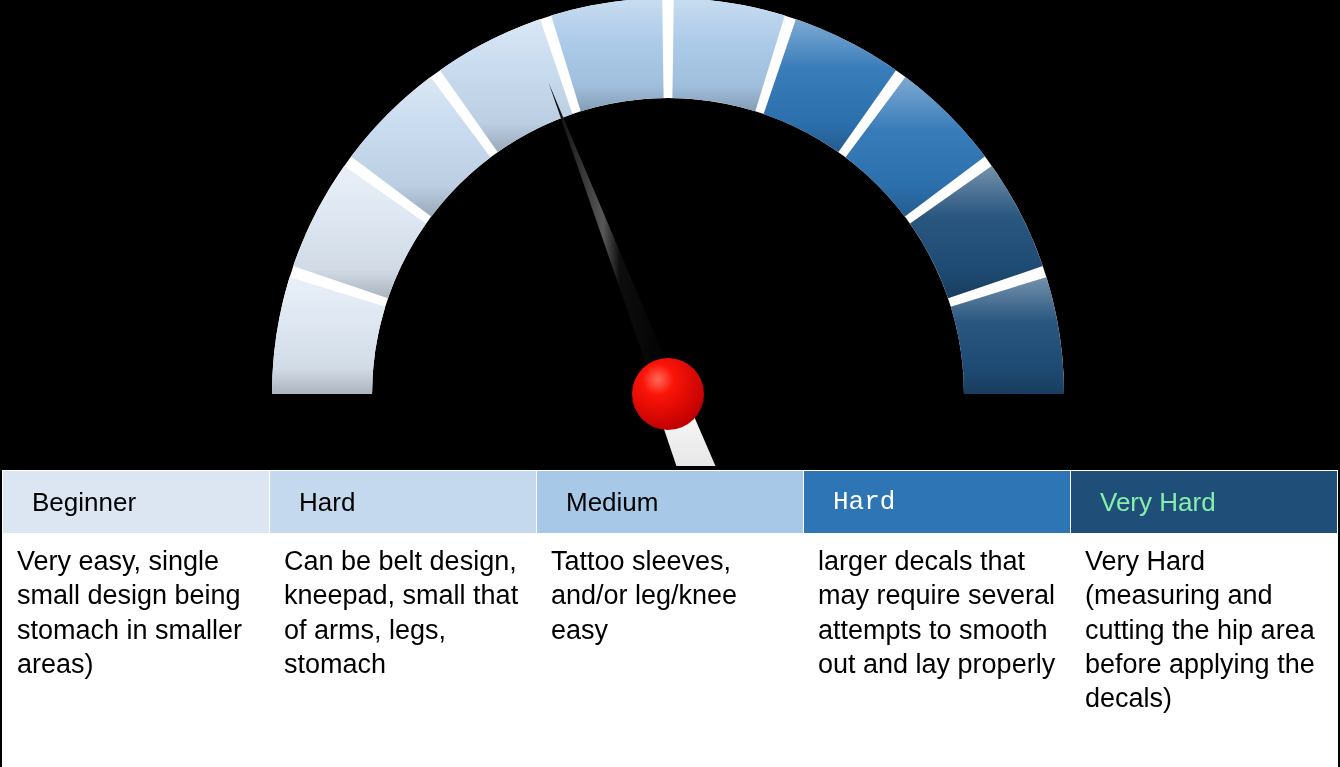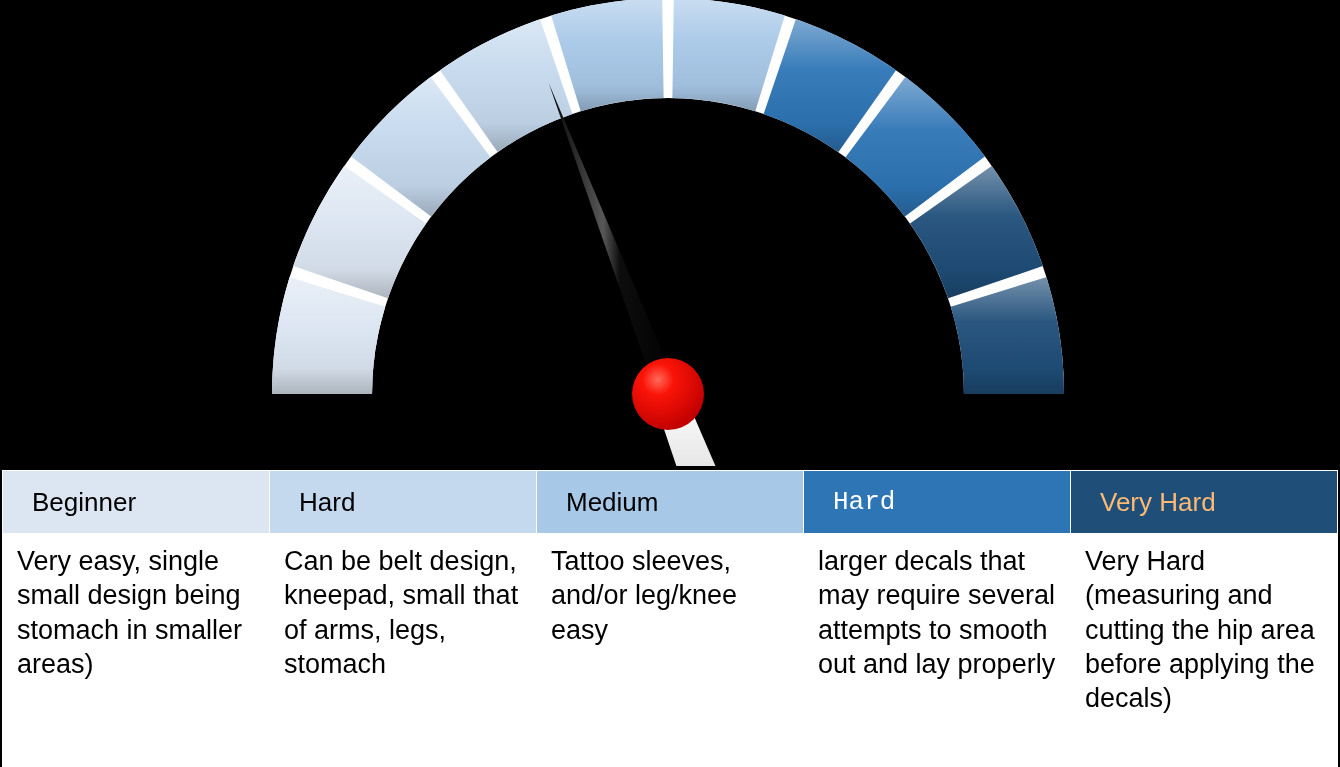--- a/index.html
+++ b/index.html
@@ -159,21 +159,21 @@
           <col>
           <col>
           <col>
       </colgroup>
       <thead>
         <tr>
           <th style="background: rgb(220, 230, 242); color: rgb(0, 0, 0);">Beginner</th>
           <th style="background: rgb(197, 217, 238); color: rgb(0, 0, 0);">Hard</th>
           <th style="background: rgb(168, 200, 232); color: rgb(0, 0, 0);">Medium</th>
           <th style="background: rgb(46, 117, 182); color: rgb(255, 255, 255); font-family: Liberation Mono, monospace;">Hard</th>
-          <th style="background: rgb(31, 78, 121); color: #fdba74;">Very Hard</th>
+          <th style="background: rgb(31, 78, 121); color: #86efac;">Very Hard</th>
         </tr>
       </thead>
       <tbody>
         <tr>
           <td>
             <span class="cell-text">Very easy, single small design being stomach in smaller areas)</span>
           </td>
           <td>
             <span class="cell-text">Can be belt design, kneepad, small that of arms, legs, stomach</span>
           </td>

